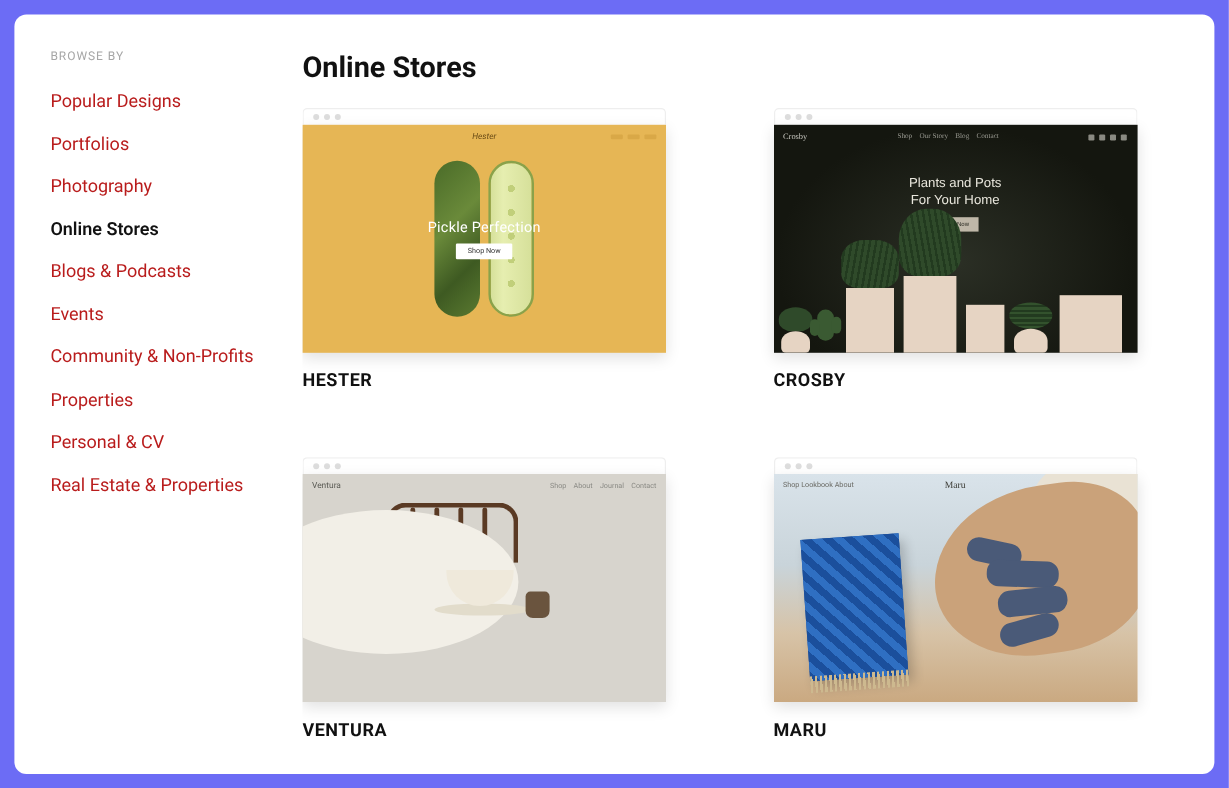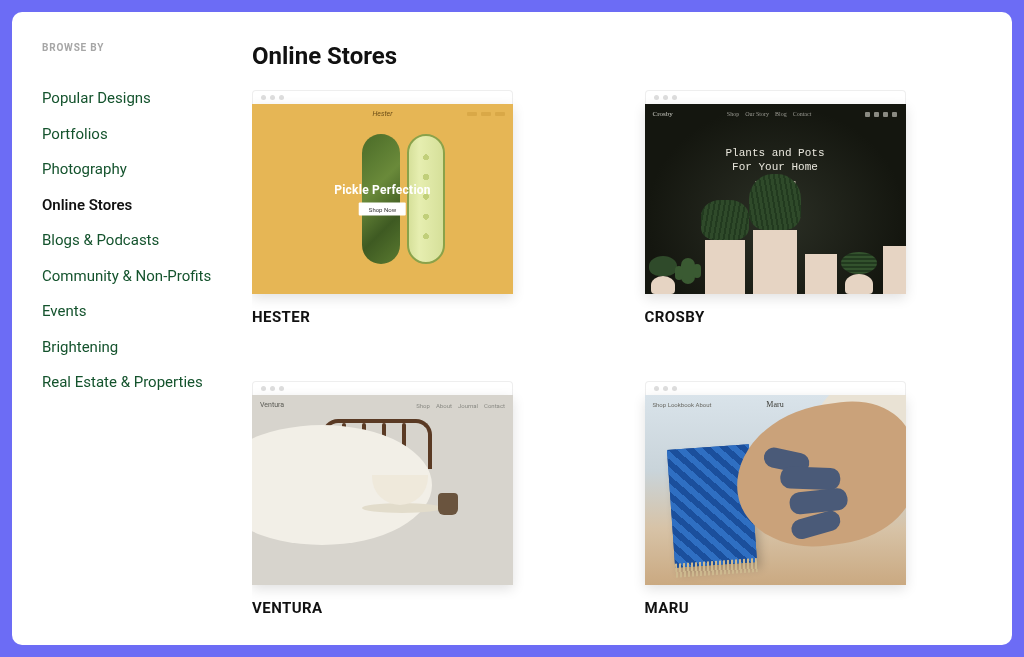--- a/index.html
+++ b/index.html
@@ -18,29 +18,29 @@
     display: flex;
     padding: 30px 30px 0 30px;
   }
   .sidebar {
     width: 210px;
     flex-shrink: 0;
     padding-right: 20px;
   }
   .sidebar-title {
     font-size: 10px;
-    font-weight: 700;
+    font-weight: 400;
     letter-spacing: 0.08em;
     color: #a6a6a6;
-    margin-bottom: 28px;
+    margin-bottom: 14px;
   }
   .sidebar-list { list-style: none; }
   .sidebar-item {
     font-size: 15px;
-    color: #14532d;
+    color: #b91c1c;
     padding: 8px 0;
     cursor: pointer;
     line-height: 1.3;
   }
   .sidebar-item.active {
     color: #111;
     font-weight: 600;
   }
   .main {
     flex: 1;
@@ -51,21 +51,21 @@
     font-weight: 700;
     color: #111;
     margin-bottom: 20px;
   }
   .grid {
     display: grid;
     grid-template-columns: 1fr 1fr;
     column-gap: 55px;
     row-gap: 55px;
   }
-  .card { width: 261px; }
+  .card { width: 303px; }
   .browser-chrome {
     background: #fff;
     border: 1px solid #eee;
     border-bottom: none;
     border-radius: 4px 4px 0 0;
     height: 14px;
     display: flex;
     align-items: center;
     padding-left: 8px;
     gap: 4px;
@@ -96,21 +96,21 @@
     font-size: 7px; font-style: italic; color: #6b4d17;
   }
   .hester-nav .right {
     position:absolute; right:8px; display:flex; gap:4px;
   }
   .hester-nav .right span{ width:10px;height:4px;border-radius:1px;background:#d9a847; }
   .hester-center {
     position:absolute; top:50%; left:50%; transform:translate(-50%,-50%);
     text-align:center; color:#fff;
   }
-  .hester-center .headline { font-size:12px; font-weight:700; letter-spacing:0.02em; }
+  .hester-center .headline { font-size:12px; font-weight:400; letter-spacing:0.02em; }
   .hester-center .btn {
     margin-top:6px; display:inline-block; background:#fff; color:#333;
     font-size:6px; padding:3px 10px; border-radius:1px;
   }
   .pickle {
     position:absolute; top:30px; width:38px; height:130px; border-radius:20px;
   }
   .pickle.whole {
     left:110px;
     background: linear-gradient(135deg,#4a6b28,#6a8a3a 40%,#3e5a22 70%,#5a7a30);
@@ -137,21 +137,21 @@
   .crosby-nav{
     position:absolute; top:6px; left:8px; right:8px; display:flex;
     justify-content:space-between; align-items:center;
     font-size:7px; color:#c8c8c0; font-family: Georgia, serif;
   }
   .crosby-nav .menu{ display:flex; gap:6px; font-size:6px; color:#9a9a92;}
   .crosby-nav .icons{ display:flex; gap:4px;}
   .crosby-nav .icons span{ width:5px;height:5px;background:#8a8a82;border-radius:1px;}
   .crosby-copy{
     position:absolute; top:42px; left:50%; transform:translateX(-50%);
-    text-align:center; color:#e8e6dc; font-family: Liberation Mono, monospace;
+    text-align:center; color:#e8e6dc; font-family: Liberation Sans, sans-serif;
   }
   .crosby-copy .line{ font-size:11px; line-height:1.3;}
   .crosby-copy .btn{
     margin-top:6px; display:inline-block; background:#bfb7a8; color:#2a2a22;
     font-size:5px; padding:3px 8px;
   }
   .shelf{ position:absolute; bottom:0; left:0; right:0; height:78px; }
   .pot{
     position:absolute; bottom:0; background:#e6d4c3;
   }
@@ -283,23 +283,24 @@
 <div class="window">
 
   <aside class="sidebar">
     <div class="sidebar-title">BROWSE BY</div>
     <ul class="sidebar-list" id="sidebar-list">
         <li class="sidebar-item">Popular Designs</li>
         <li class="sidebar-item">Portfolios</li>
         <li class="sidebar-item">Photography</li>
         <li class="sidebar-item active">Online Stores</li>
         <li class="sidebar-item">Blogs &amp; Podcasts</li>
+        <li class="sidebar-item">Events</li>
         <li class="sidebar-item">Community &amp; Non-Profits</li>
-        <li class="sidebar-item">Events</li>
-        <li class="sidebar-item">Brightening</li>
+        <li class="sidebar-item">Properties</li>
+        <li class="sidebar-item">Personal &amp; CV</li>
         <li class="sidebar-item">Real Estate &amp; Properties</li>
       </ul>
   </aside>
 
   <main class="main">
     <h1 class="page-title">Online Stores</h1>
 
     <div class="grid">
 
       <div class="card">

